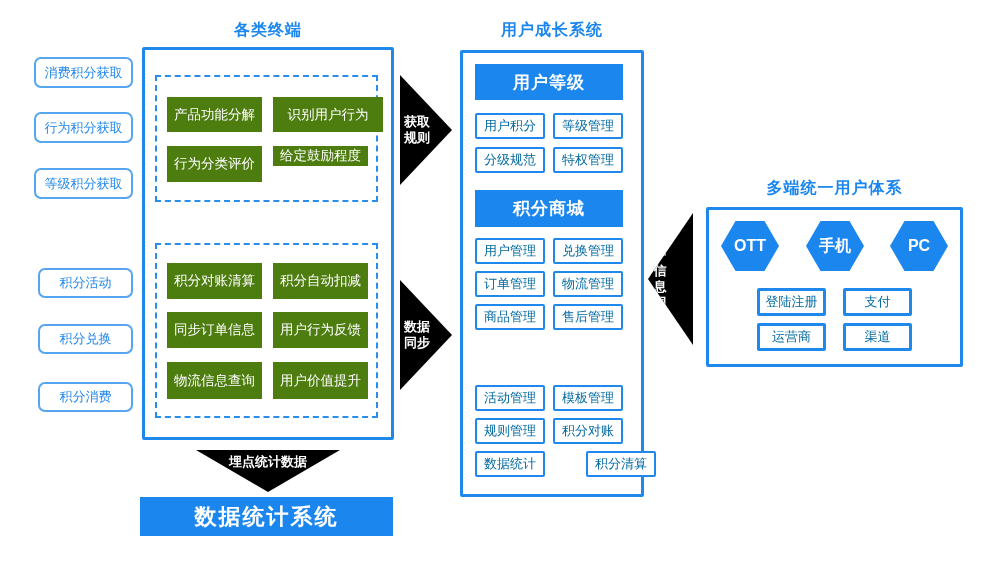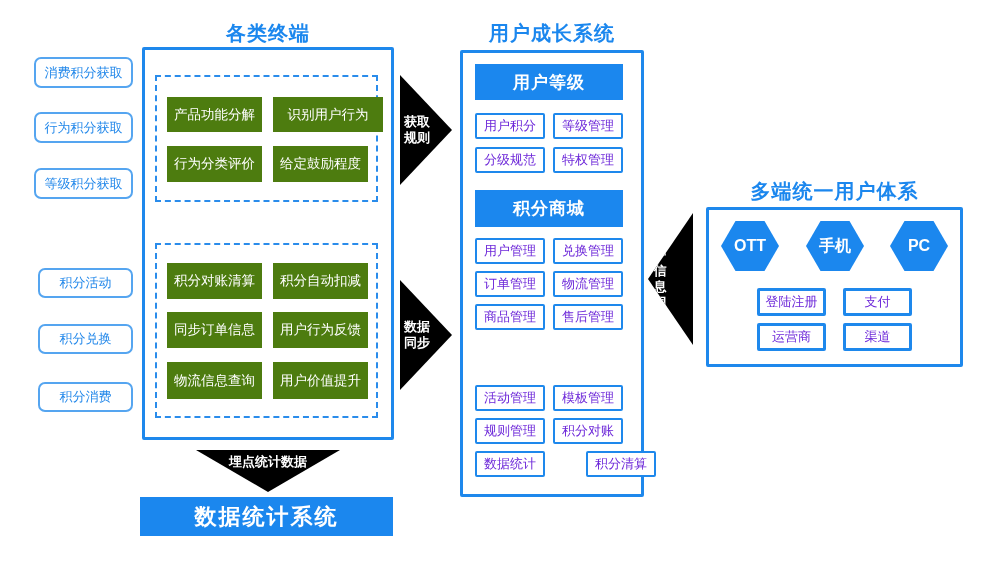--- a/index.html
+++ b/index.html
@@ -9,30 +9,30 @@
   }
   .abs { position:absolute; box-sizing:border-box; }
   
   .pill {
     border:2px solid #55a5f0; border-radius:7px; color:#2388ea;
     display:flex; align-items:center; justify-content:center;
     font-size:13px; background:#fff;
   }
   
   .panel { border:3px solid #1e88ec; border-radius:2px; background:#fff; }
-  .panel-title { color:#1b87ee; font-weight:bold; font-size:20px; text-align:center; letter-spacing:1px; }
+  .panel-title { color:#1b87ee; font-weight:bold; font-size:16px; text-align:center; letter-spacing:1px; }
   .dashed { border:2px dashed #2a8ceb; background:#fff; }
   
   .fillbox {
     background:#4d7c0f; color:#fff; display:flex; align-items:center;
     justify-content:center; font-size:13.5px;
   }
   
   .outbox {
-    border:2px solid #1e88ec; border-radius:2px; color:#6d28d9; background:#fff;
+    border:2px solid #1e88ec; border-radius:2px; color:#0369a1; background:#fff;
     display:flex; align-items:center; justify-content:center; font-size:13px;
   }
   .header {
     background:#1b87ee; color:#fff; font-weight:bold; font-size:17px;
     display:flex; align-items:center; justify-content:center; letter-spacing:1px;
   }
   .banner {
     background:#1b87ee; color:#fff; font-weight:bold; font-size:22px;
     display:flex; align-items:center; justify-content:center; letter-spacing:2px;
   }
@@ -62,21 +62,21 @@
   <div class="abs pill" style="left:38px;top:382px;width:95px;height:30px">积分消费</div>
   <div class="abs pill" style="left:38px;top:324px;width:95px;height:30px">积分兑换</div>
 
   <div class="abs panel-title" style="left:142px;top:20px;width:252px">各类终端</div>
   <div class="abs panel" style="left:142px;top:47px;width:252px;height:393px"></div>
 
   <div class="abs dashed" style="left:155px;top:75px;width:223px;height:127px"></div>
   <div class="abs fillbox" style="left:167px;top:97px;width:95px;height:35px">产品功能分解</div>
   <div class="abs fillbox" style="left:273px;top:97px;width:110px;height:35px">识别用户行为</div>
   <div class="abs fillbox" style="left:167px;top:146px;width:95px;height:36px">行为分类评价</div>
-  <div class="abs fillbox" style="left:273px;top:146px;width:95px;height:36px">给定鼓励程度</div>
+  <div class="abs fillbox" style="left:273px;top:146px;width:95px;height:20px">给定鼓励程度</div>
 
   <div class="abs dashed" style="left:155px;top:243px;width:223px;height:175px"></div>
   <div class="abs fillbox" style="left:167px;top:263px;width:95px;height:36px">积分对账清算</div>
   <div class="abs fillbox" style="left:273px;top:263px;width:95px;height:36px">积分自动扣减</div>
   <div class="abs fillbox" style="left:167px;top:312px;width:95px;height:36px">同步订单信息</div>
   <div class="abs fillbox" style="left:273px;top:312px;width:95px;height:36px">用户行为反馈</div>
   <div class="abs fillbox" style="left:167px;top:362px;width:95px;height:37px">物流信息查询</div>
   <div class="abs fillbox" style="left:273px;top:362px;width:95px;height:37px">用户价值提升</div>
 
   <div class="abs tri tri-right" style="left:400px;top:75px;width:52px;height:110px">

